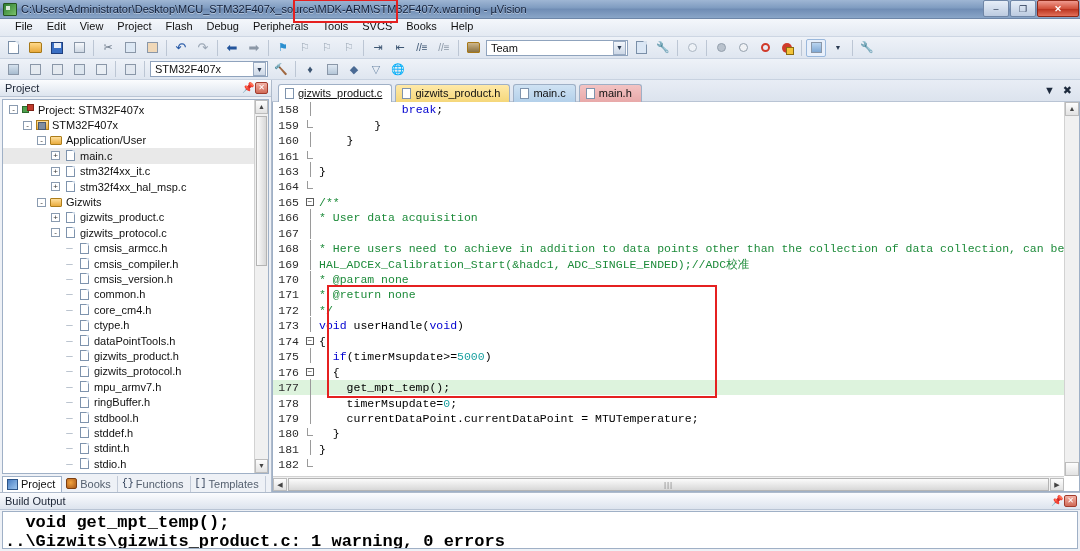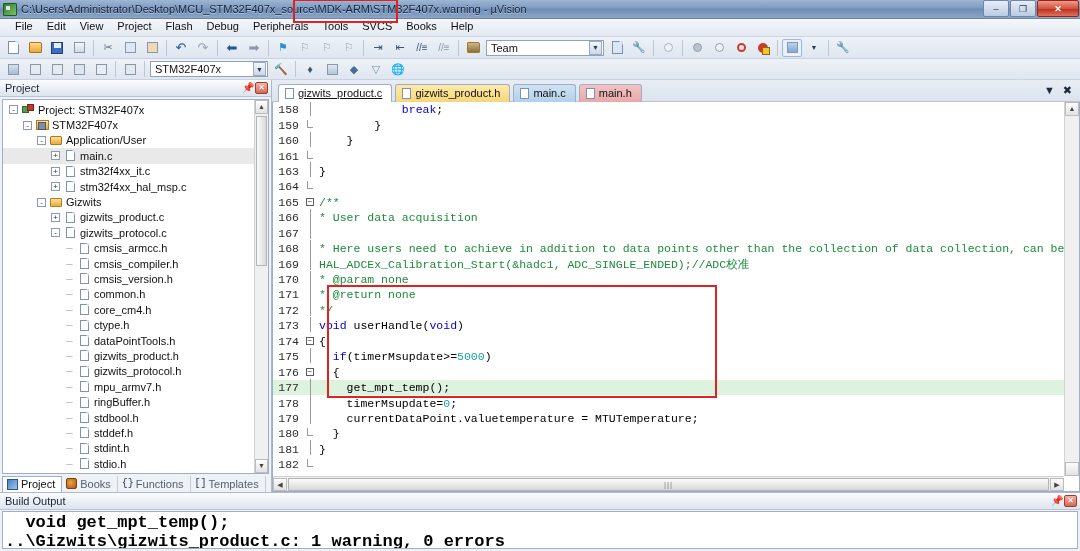--- a/index.html
+++ b/index.html
@@ -72,21 +72,21 @@
     height: 16px; border: 1px solid #8fa3bd; background: #fff;
     display: flex; align-items: center; font-size: 11px; color: #111;
     padding-left: 4px; margin: 0 2px; position: relative;
   }
   .combo .arrow {
     width: 13px; height: 14px; margin-left: auto; margin-right: 1px;
     background: linear-gradient(to bottom,#f2f6fb,#ccd7e6);
     border: 1px solid #9aabc2; display:flex; align-items:center; justify-content:center;
     font-size: 7px; color:#2a3a52;
   }
-  .combo.team { width: 118px; justify-content: flex-end; }
+  .combo.team { width: 142px; justify-content: flex-end; }
   .combo.target { width: 118px; }
   .ic-doc { width:11px;height:13px;background:#fff;border:1px solid #7a8fa8; position:relative;}
   .ic-doc:after{content:"";position:absolute;right:-1px;top:-1px;border-width:0 4px 4px 0;border-style:solid;border-color:transparent #d8e2ee transparent transparent;}
   .ic-folder{width:13px;height:11px;background:linear-gradient(to bottom,#ffd98a,#e8a93c);border:1px solid #a77817;border-radius:1px 2px 1px 1px;}
   .ic-save{width:12px;height:12px;background:#3a6fc4;border:1px solid #1f3f7e;position:relative;}
   .ic-save:after{content:"";position:absolute;left:2px;top:0;width:7px;height:5px;background:#e8eef8;}
   .ic-sq{width:11px;height:11px;border:1px solid #8a97a8;background:linear-gradient(to bottom,#f6f8fb,#cfd8e4);}
   .ic-circ{width:9px;height:9px;border-radius:50%;background:#b9c2cd;border:1px solid #94a0ad;}
   .ic-circ.w{background:#f0f2f5;}
   .ic-red-o{width:9px;height:9px;border-radius:50%;border:2px solid #d03a2a;}
@@ -677,21 +677,21 @@
             <div class="ln-row"><span class="lnum">169</span><span class="fold"><span class="bar"></span></span><span class="ctext"><span class="c">HAL_ADCEx_Calibration_Start(&amp;hadc1, ADC_SINGLE_ENDED);//ADC校准</span></span></div>
             <div class="ln-row"><span class="lnum">170</span><span class="fold"><span class="bar"></span></span><span class="ctext"><span class="c">* @param none</span></span></div>
             <div class="ln-row"><span class="lnum">171</span><span class="fold"><span class="bar"></span></span><span class="ctext"><span class="c">* @return none</span></span></div>
             <div class="ln-row"><span class="lnum">172</span><span class="fold"><span class="bar"></span></span><span class="ctext"><span class="c">*/</span></span></div>
             <div class="ln-row"><span class="lnum">173</span><span class="fold"><span class="bar"></span></span><span class="ctext"><span class="k">void</span><span class="p"> userHandle(</span><span class="k">void</span><span class="p">)</span></span></div>
             <div class="ln-row"><span class="lnum">174</span><span class="fold"><span class="box">−</span></span><span class="ctext"><span class="p">{</span></span></div>
             <div class="ln-row"><span class="lnum">175</span><span class="fold"><span class="bar"></span></span><span class="ctext"><span class="p">  </span><span class="k">if</span><span class="p">(timerMsupdate&gt;=</span><span class="n">5000</span><span class="p">)</span></span></div>
             <div class="ln-row"><span class="lnum">176</span><span class="fold"><span class="box">−</span></span><span class="ctext"><span class="p">  {</span></span></div>
             <div class="ln-row hl"><span class="lnum">177</span><span class="fold"><span class="bar"></span></span><span class="ctext"><span class="p">    get_mpt_temp();</span></span></div>
             <div class="ln-row"><span class="lnum">178</span><span class="fold"><span class="bar"></span></span><span class="ctext"><span class="p">    timerMsupdate=</span><span class="n">0</span><span class="p">;</span></span></div>
-            <div class="ln-row"><span class="lnum">179</span><span class="fold"><span class="bar"></span></span><span class="ctext"><span class="p">    currentDataPoint.valuetemperature = MTUTemperature;</span></span></div>
+            <div class="ln-row"><span class="lnum">179</span><span class="fold"><span class="bar"></span></span><span class="ctext"><span class="p">    currentDataPoint.currentDataPoint = MTUTemperature;</span></span></div>
             <div class="ln-row"><span class="lnum">180</span><span class="fold"><span class="bend"></span></span><span class="ctext"><span class="p">  }</span></span></div>
             <div class="ln-row"><span class="lnum">181</span><span class="fold"><span class="bar"></span></span><span class="ctext"><span class="p">}</span></span></div>
             <div class="ln-row"><span class="lnum">182</span><span class="fold"><span class="bend"></span></span><span class="ctext"><span class="p"></span></span></div>
           </div>
         <div class="code-vscroll">
           <div class="vsbtn">▲</div>
           <div class="vsbtn bot" style="bottom:0;"></div>
         </div>
         <div class="code-hscroll">
           <div class="hsbtn">◀</div>

